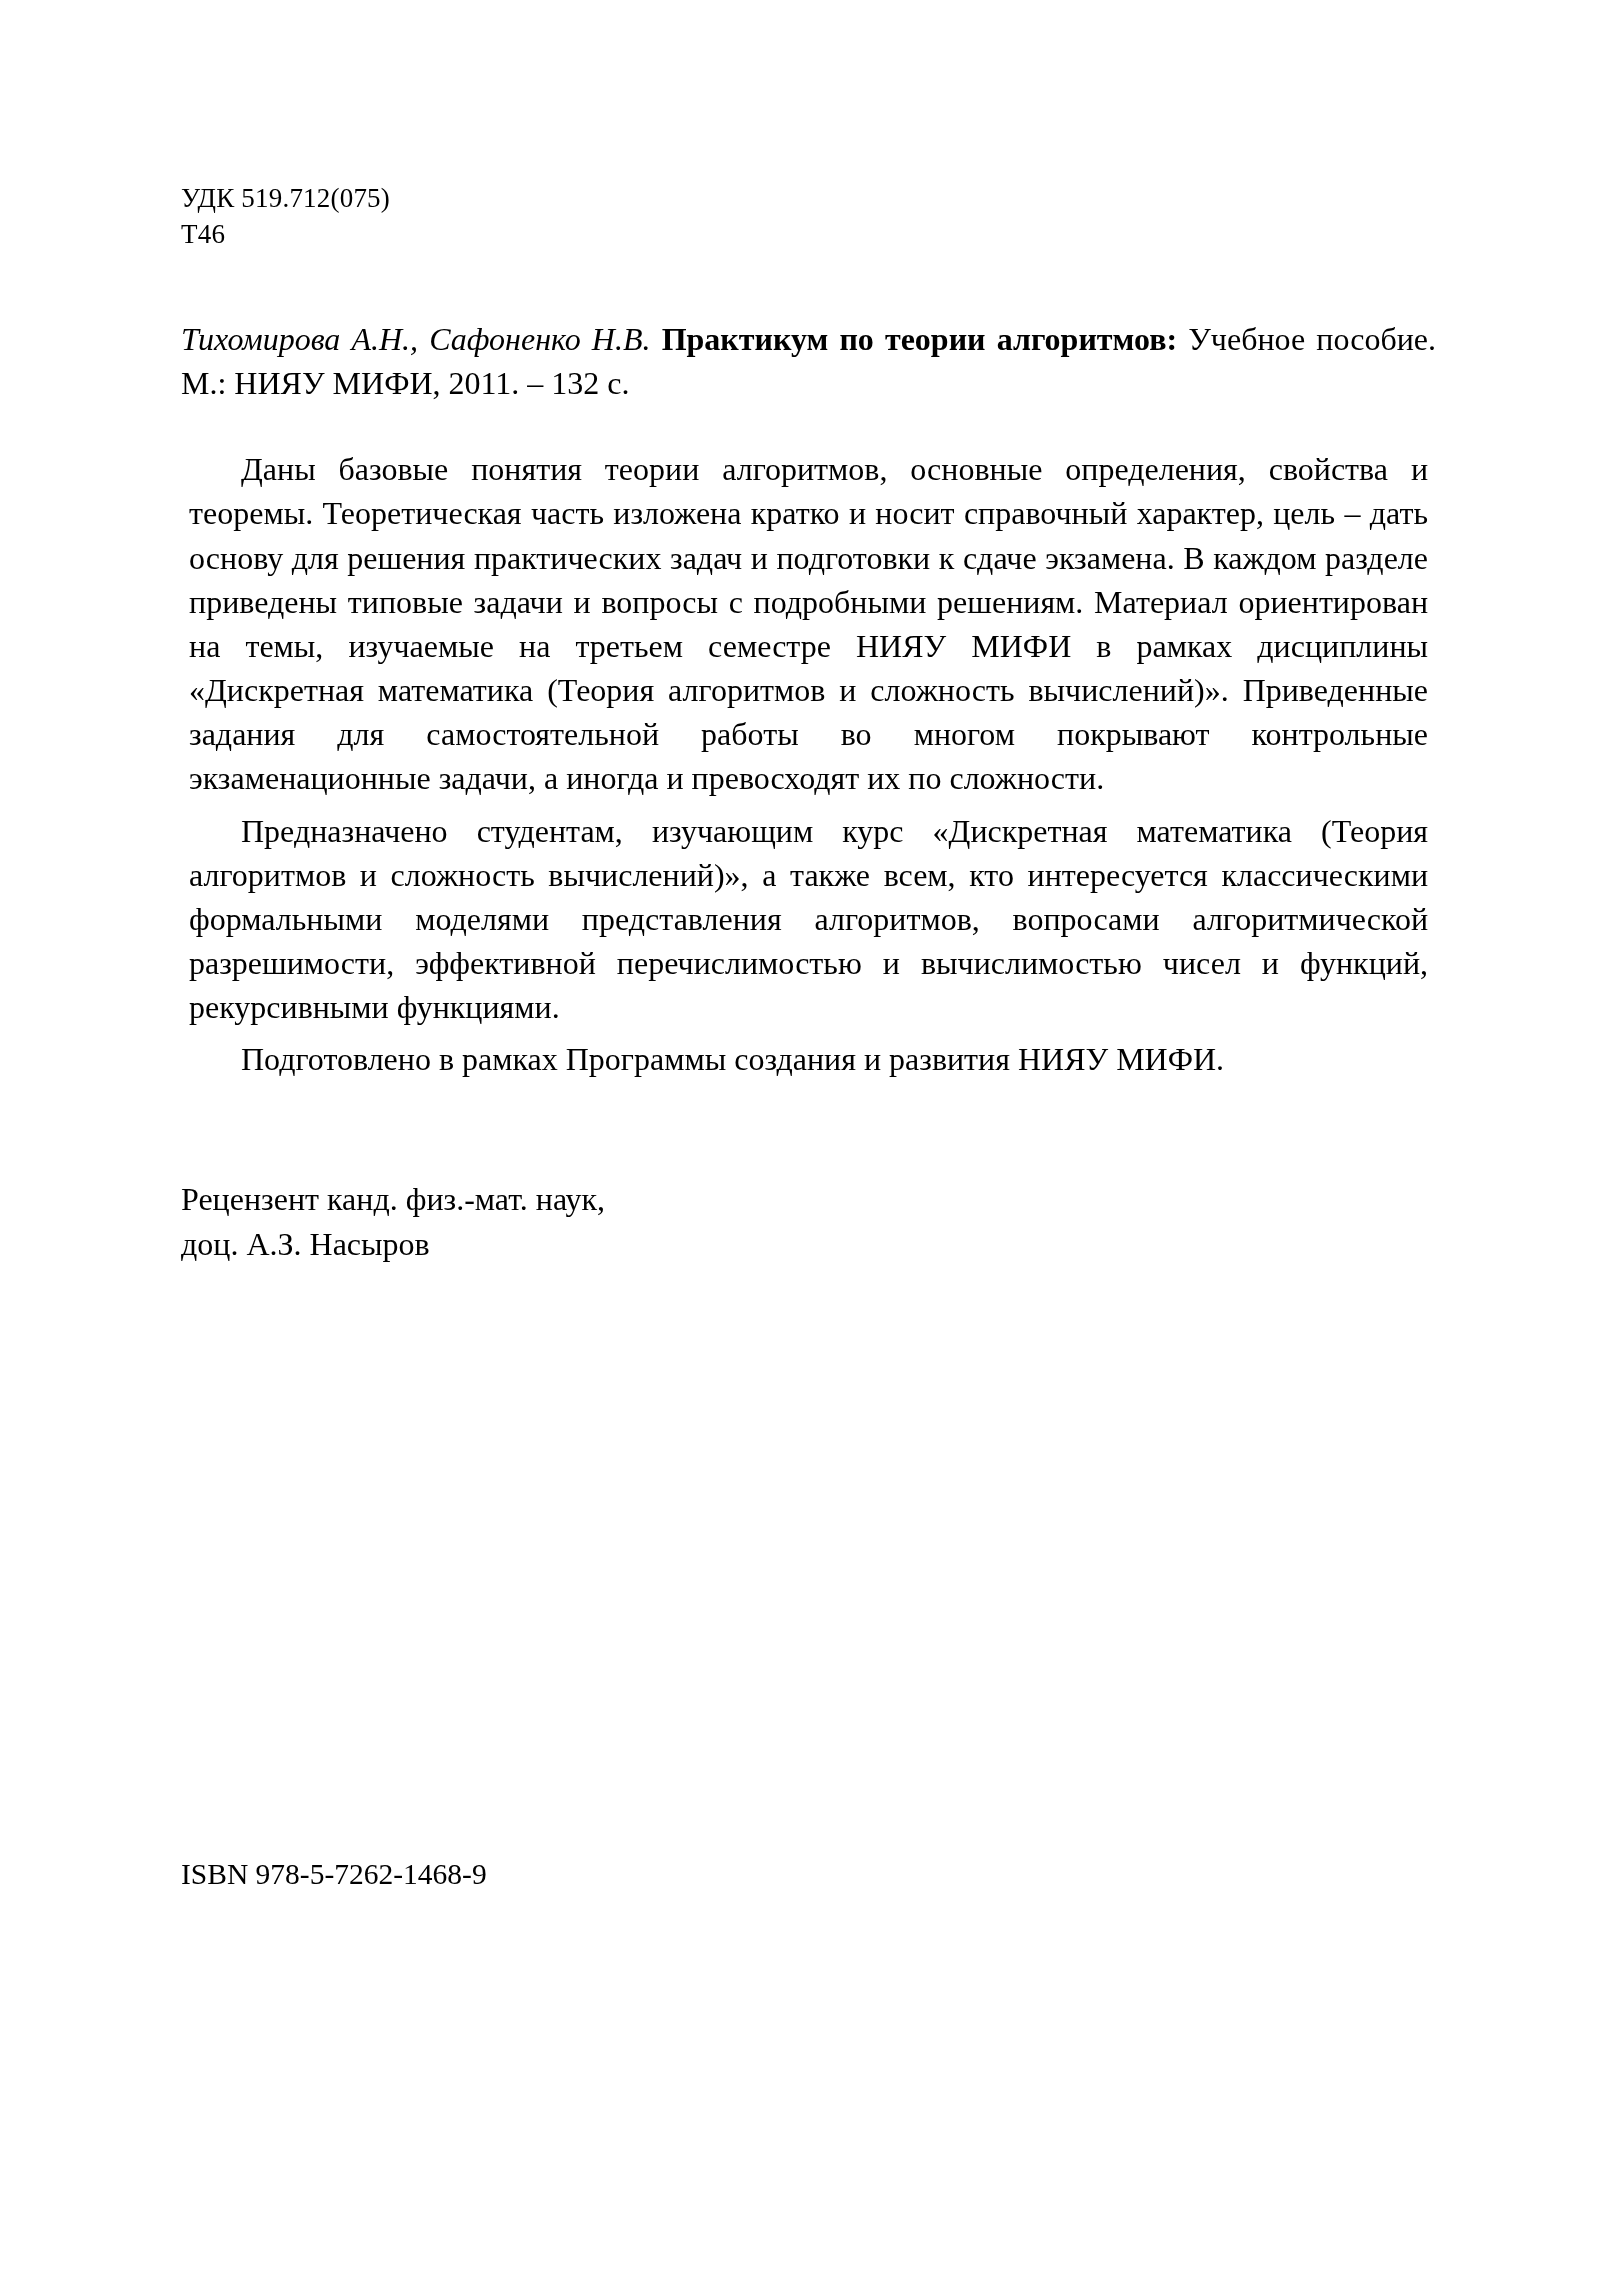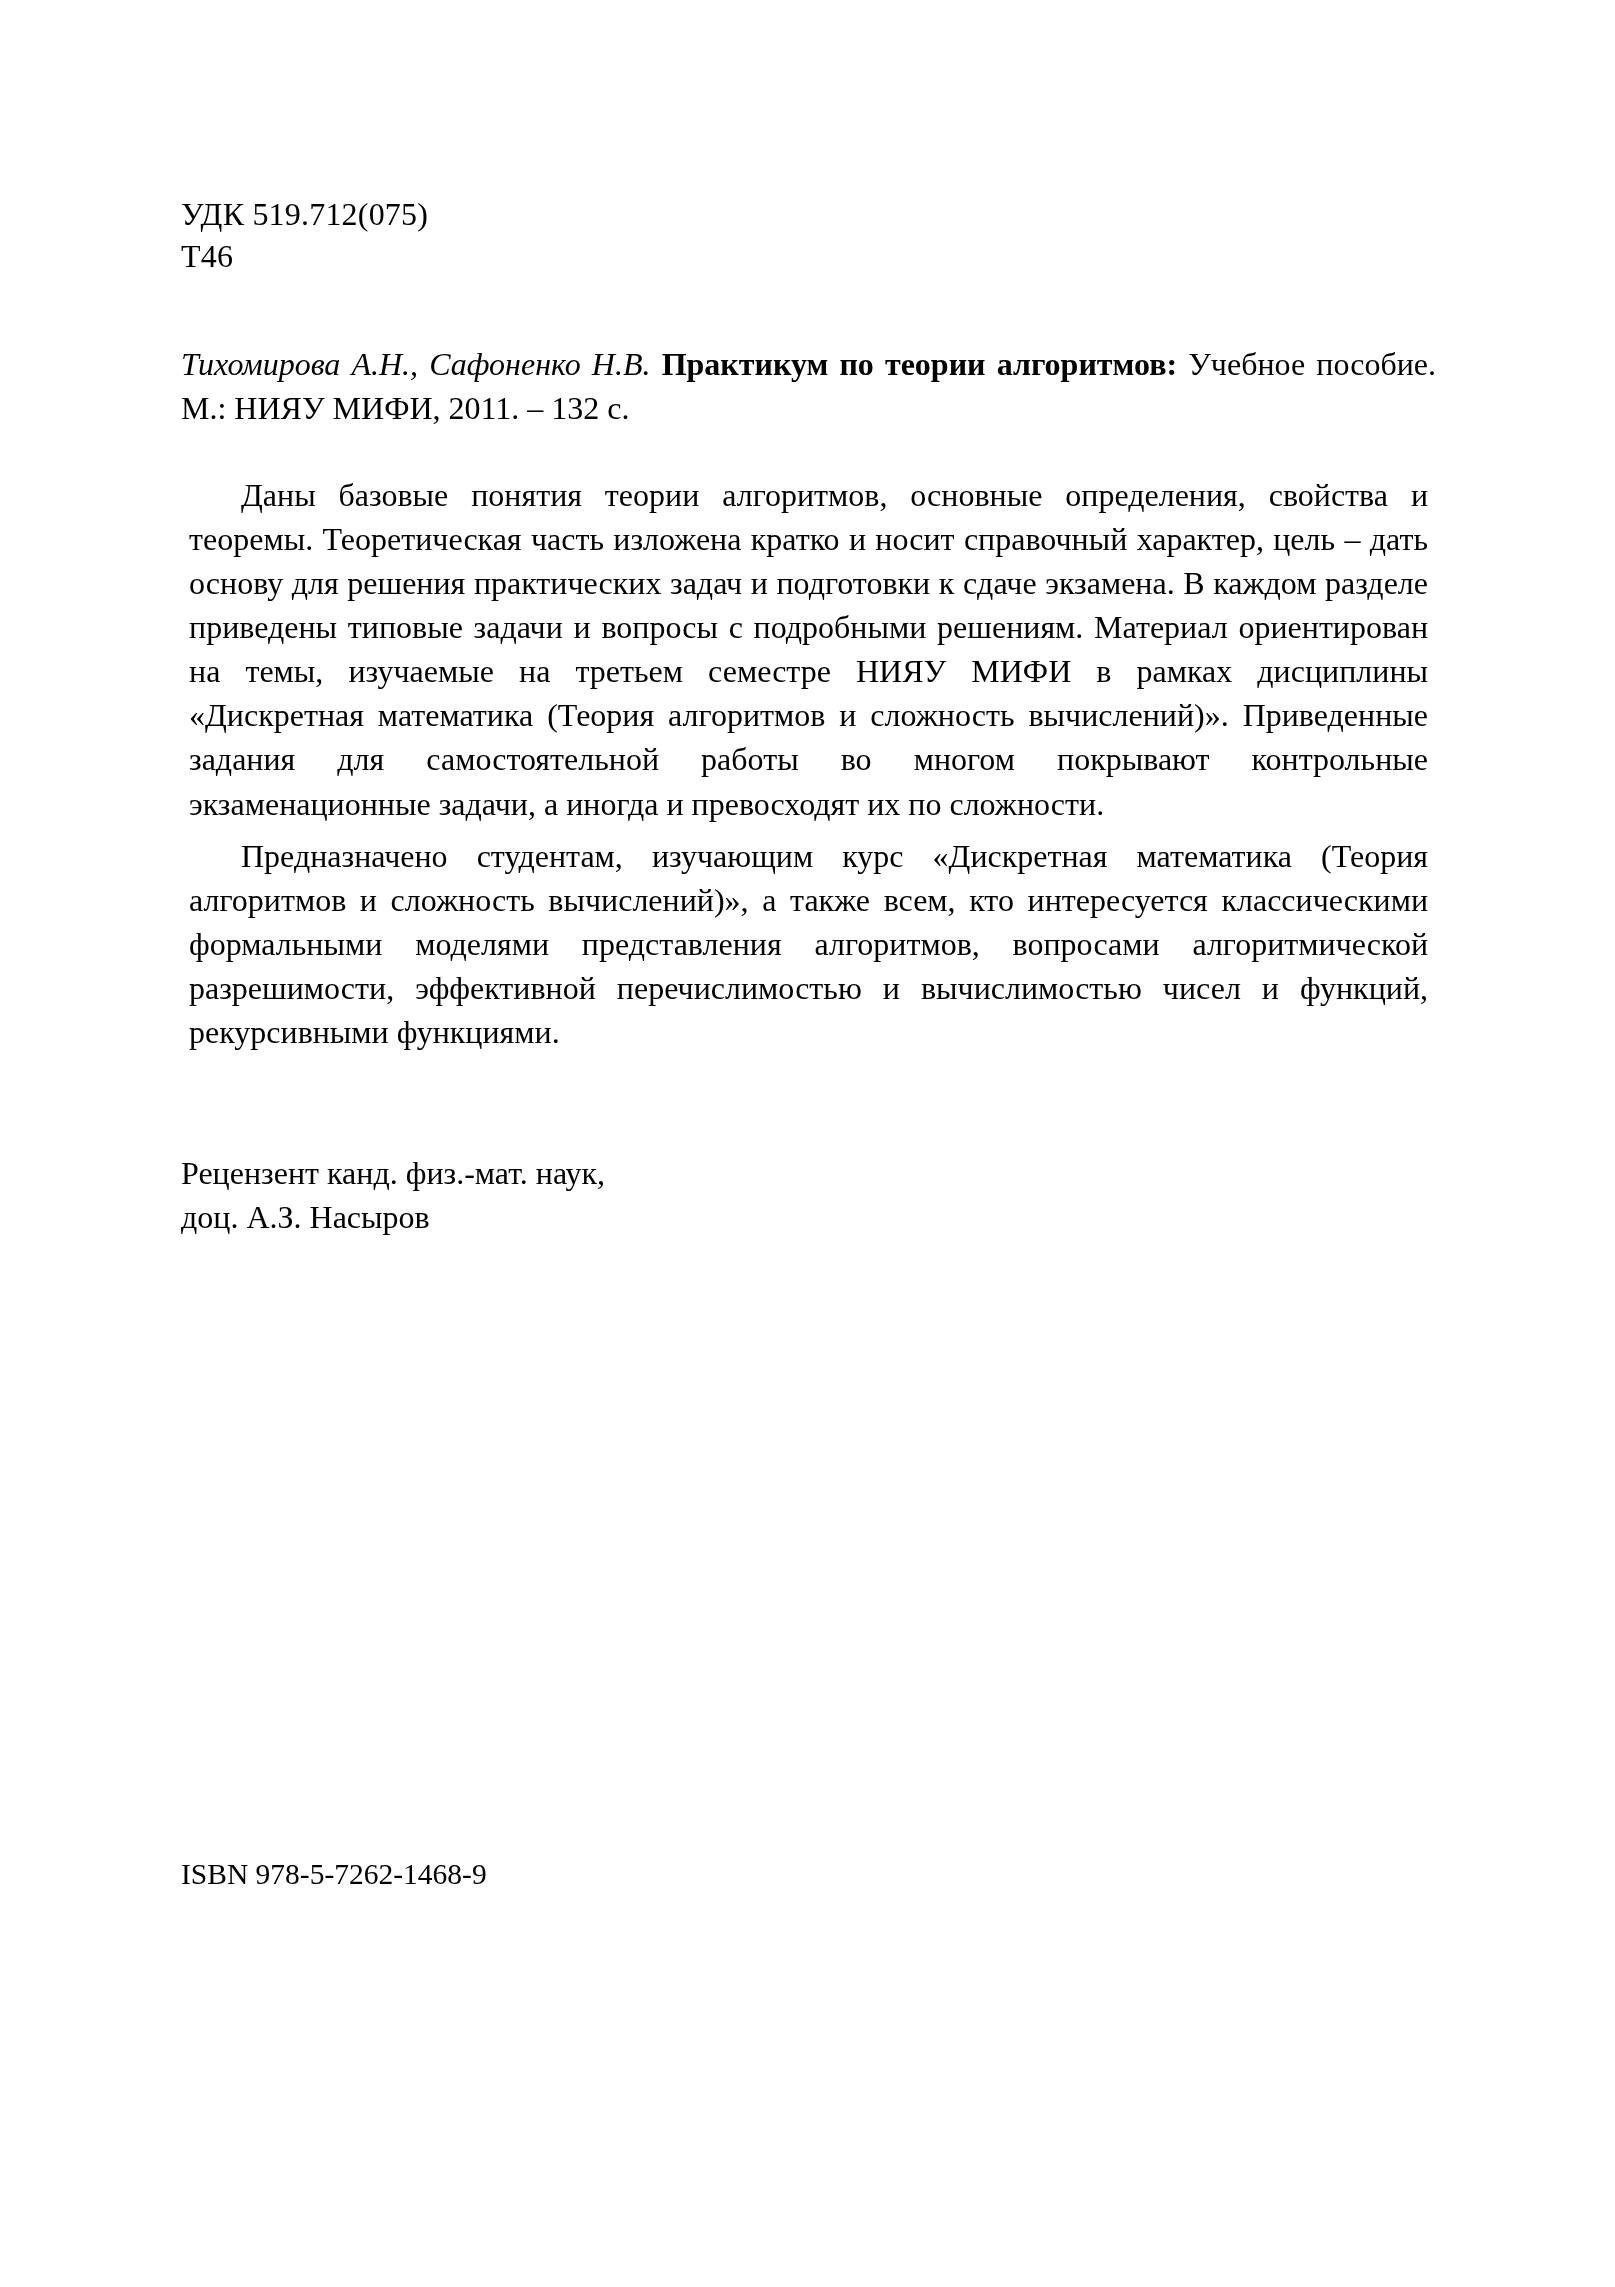--- a/index.html
+++ b/index.html
@@ -26,24 +26,23 @@
   }
   .content {
     position: absolute;
     left: 181px;
     top: 181px;
     width: 1255px;
   }
 
   
   .codes {
-    font-size: 32px;
+    font-size: 27px;
     line-height: 1.32;
     letter-spacing: 0.2px;
-    margin-top: 12px;
   }
   .codes div {
     white-space: pre;
   }
 
   
   .biblio {
     margin-top: 66px;
     font-size: 32px;
     line-height: 1.36;
@@ -113,20 +112,21 @@
       <div>Т46</div>
     </div>
 
     <div class="biblio">
       <span class="authors">Тихомирова А.Н.,  Сафоненко Н.В.</span><span class="title"> Практикум по теории алгоритмов:</span><span> Учебное пособие. М.: НИЯУ МИФИ, 2011. – 132 с.</span>
     </div>
 
     <div class="annotation">
       <p>Даны базовые понятия теории алгоритмов, основные определения, свойства и теоремы. Теоретическая часть изложена кратко и носит справочный характер, цель – дать основу для решения практических задач и подготовки к сдаче экзамена. В каждом разделе приведены типовые задачи и вопросы с подробными решениям. Материал ориентирован на темы, изучаемые на третьем семестре НИЯУ МИФИ в рамках дисциплины «Дискретная математика (Теория алгоритмов и сложность вычислений)». Приведенные задания для самостоятельной работы во многом покрывают контрольные экзаменационные задачи, а иногда и превосходят их по сложности.</p>
       <p>Предназначено студентам, изучающим курс «Дискретная математика (Теория алгоритмов и сложность вычислений)», а также всем, кто интересуется классическими формальными моделями представления алгоритмов, вопросами алгоритмической разрешимости, эффективной перечислимостью и вычислимостью чисел и функций, рекурсивными функциями.</p>
+      <p>Подготовлено в рамках Программы создания и развития НИЯУ МИФИ.</p>
     </div>
 
     <div class="reviewer">
       <div>Рецензент канд. физ.-мат. наук,</div>
       <div>доц. А.З. Насыров</div>
     </div>
 
   </div>
 
   <div class="footer">

